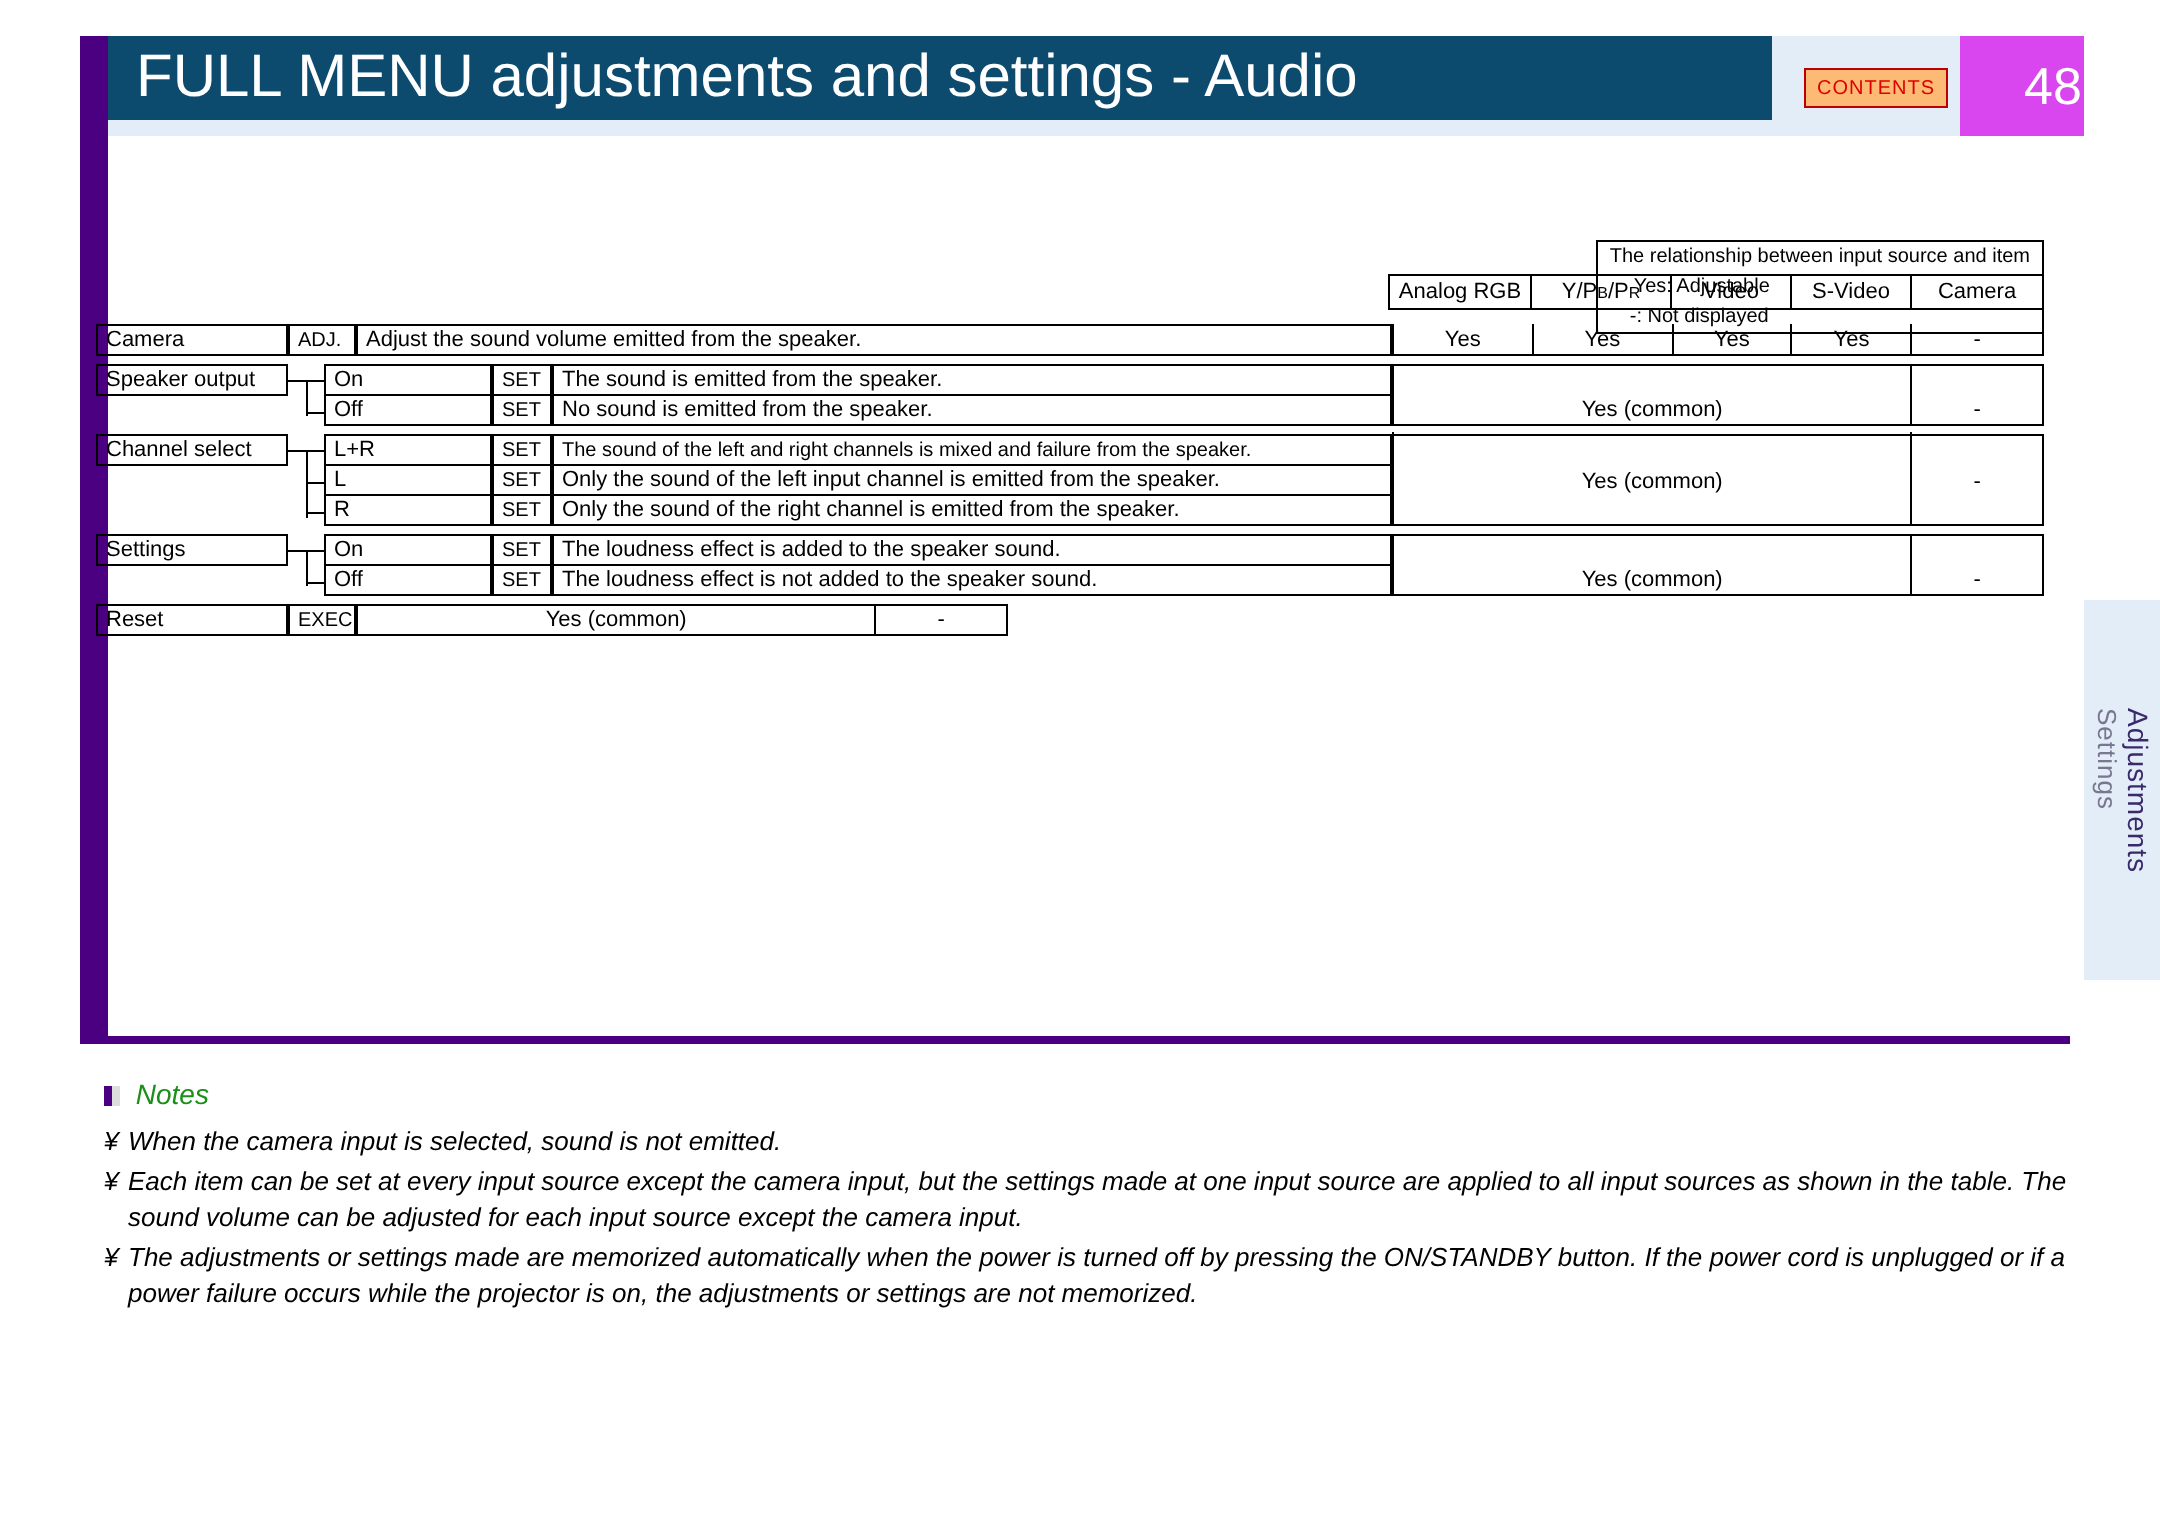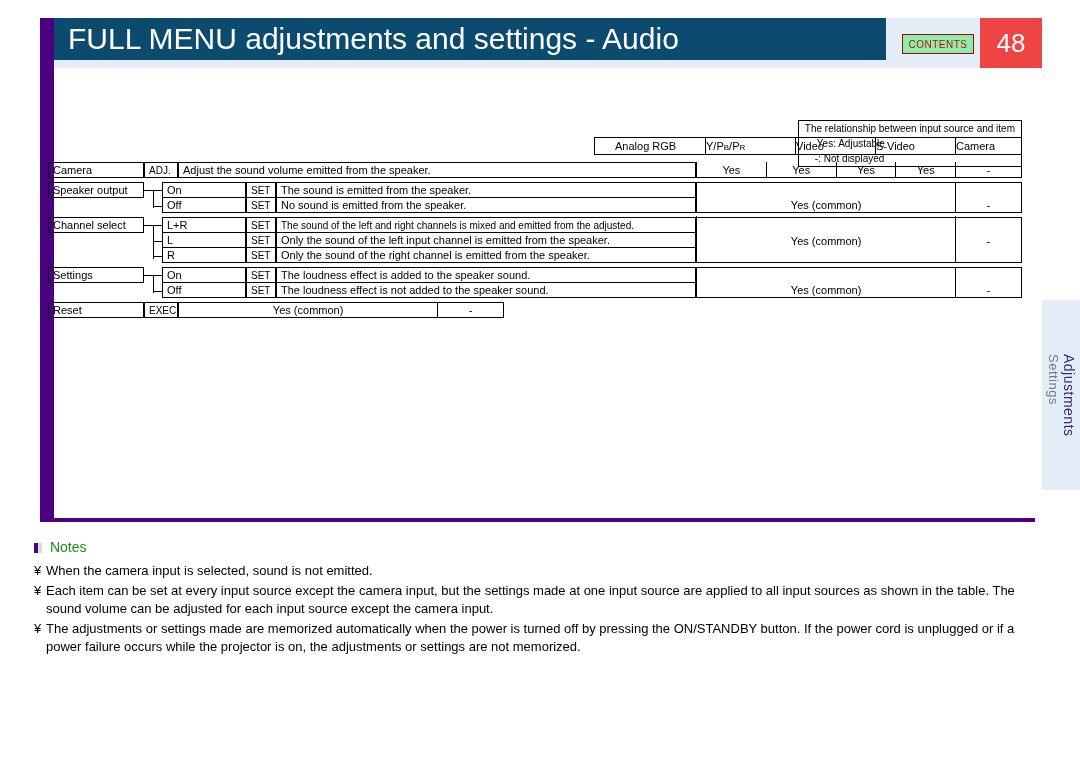--- a/index.html
+++ b/index.html
@@ -26,34 +26,34 @@
     right: 38px;
     height: 50px;
     background: #e2edf7;
   }
   .page-number-box {
     position: absolute;
     right: 38px;
     top: 18px;
     width: 62px;
     height: 50px;
-    background: #ef4444;
+    background: #d946ef;
     color: #fff;
     font-size: 26px;
     display: flex;
     align-items: center;
-    justify-content: center;
+    padding-left: 32px;
   }
   .contents-btn {
     position: absolute;
     right: 106px;
     top: 34px;
     width: 72px;
     height: 20px;
-    background: #86efac;
+    background: #fdba74;
     border: 1px solid #b00;
     color: #d00;
     font-size: 10px;
     display: flex;
     align-items: center;
     justify-content: center;
     letter-spacing: 0.5px;
   }
   .title-bar {
     position: absolute;
@@ -110,22 +110,21 @@
     position: absolute;
     right: 0;
     top: 17px;
     display: flex;
     border: 1px solid #000;
     font-size: 11px;
   }
   .header-row > div {
     border-left: 1px solid #000;
     padding: 2px 0;
-    text-align: left;
-    margin-left: 20px;
+    text-align: center;
   }
   .header-row > div:first-child { border-left: none; }
   .c-argb { width: 70px; }
   .c-ypbpr { width: 70px; }
   .c-video { width: 60px; }
   .c-svideo { width: 60px; }
   .c-camera { width: 66px; }
 
   .main-rows {
     position: absolute;
@@ -190,25 +189,26 @@
     position: absolute;
     left: 40px;
     right: 45px;
     top: 518px;
     height: 4px;
     background: #4b0082;
   }
 
   .notes-block {
     position: absolute;
-    left: 34px;
+    left: 52px;
     right: 45px;
     top: 538px;
     font-size: 13px;
     line-height: 1.4;
+    font-style: italic;
   }
   .notes-title {
     color: #1a8f1a;
     font-size: 14px;
     margin-bottom: 4px;
   }
   .notes-icon {
     display: inline-block;
     width: 8px; height: 10px;
     background: linear-gradient(90deg,#4b0082 50%, #ddd 50%);
@@ -297,21 +297,21 @@
     <div class="gap-row"></div>
 
     <div class="row">
       <div class="cell item-col" style="border-top:1px solid #000;">Channel select</div>
       <div class="tree-gap">
           <div class="tree-line-h" style="top:8px;left:0;width:18px;"></div>
           <div class="tree-line-v" style="top:8px;left:9px;height:34px;"></div>
         </div>
       <div class="cell opt-col" style="border-top:1px solid #000;">L+R</div>
       <div class="cell set-col" style="border-top:1px solid #000;">SET</div>
-      <div class="cell desc-col" style="border-top:1px solid #000;font-size:10px;">The sound of the left and right channels is mixed and emitted from the adjusted.</div>
+      <div class="cell desc-col" style="border-top:1px solid #000;font-size:10px;">The sound of the left and right channels is mixed and failure from the speaker.</div>
       <div class="cols-right" style="border-top:1px solid #000;border-right:1px solid #000;">
         <div class="yc-full" style="border-bottom:none;"></div>
         <div class="c-camera" style="border-bottom:none;"></div>
       </div>
     </div>
     <div class="row">
       <div style="width:96px;"></div>
       <div class="tree-gap">
           <div class="tree-line-h" style="top:8px;left:9px;width:9px;"></div>
         </div>

